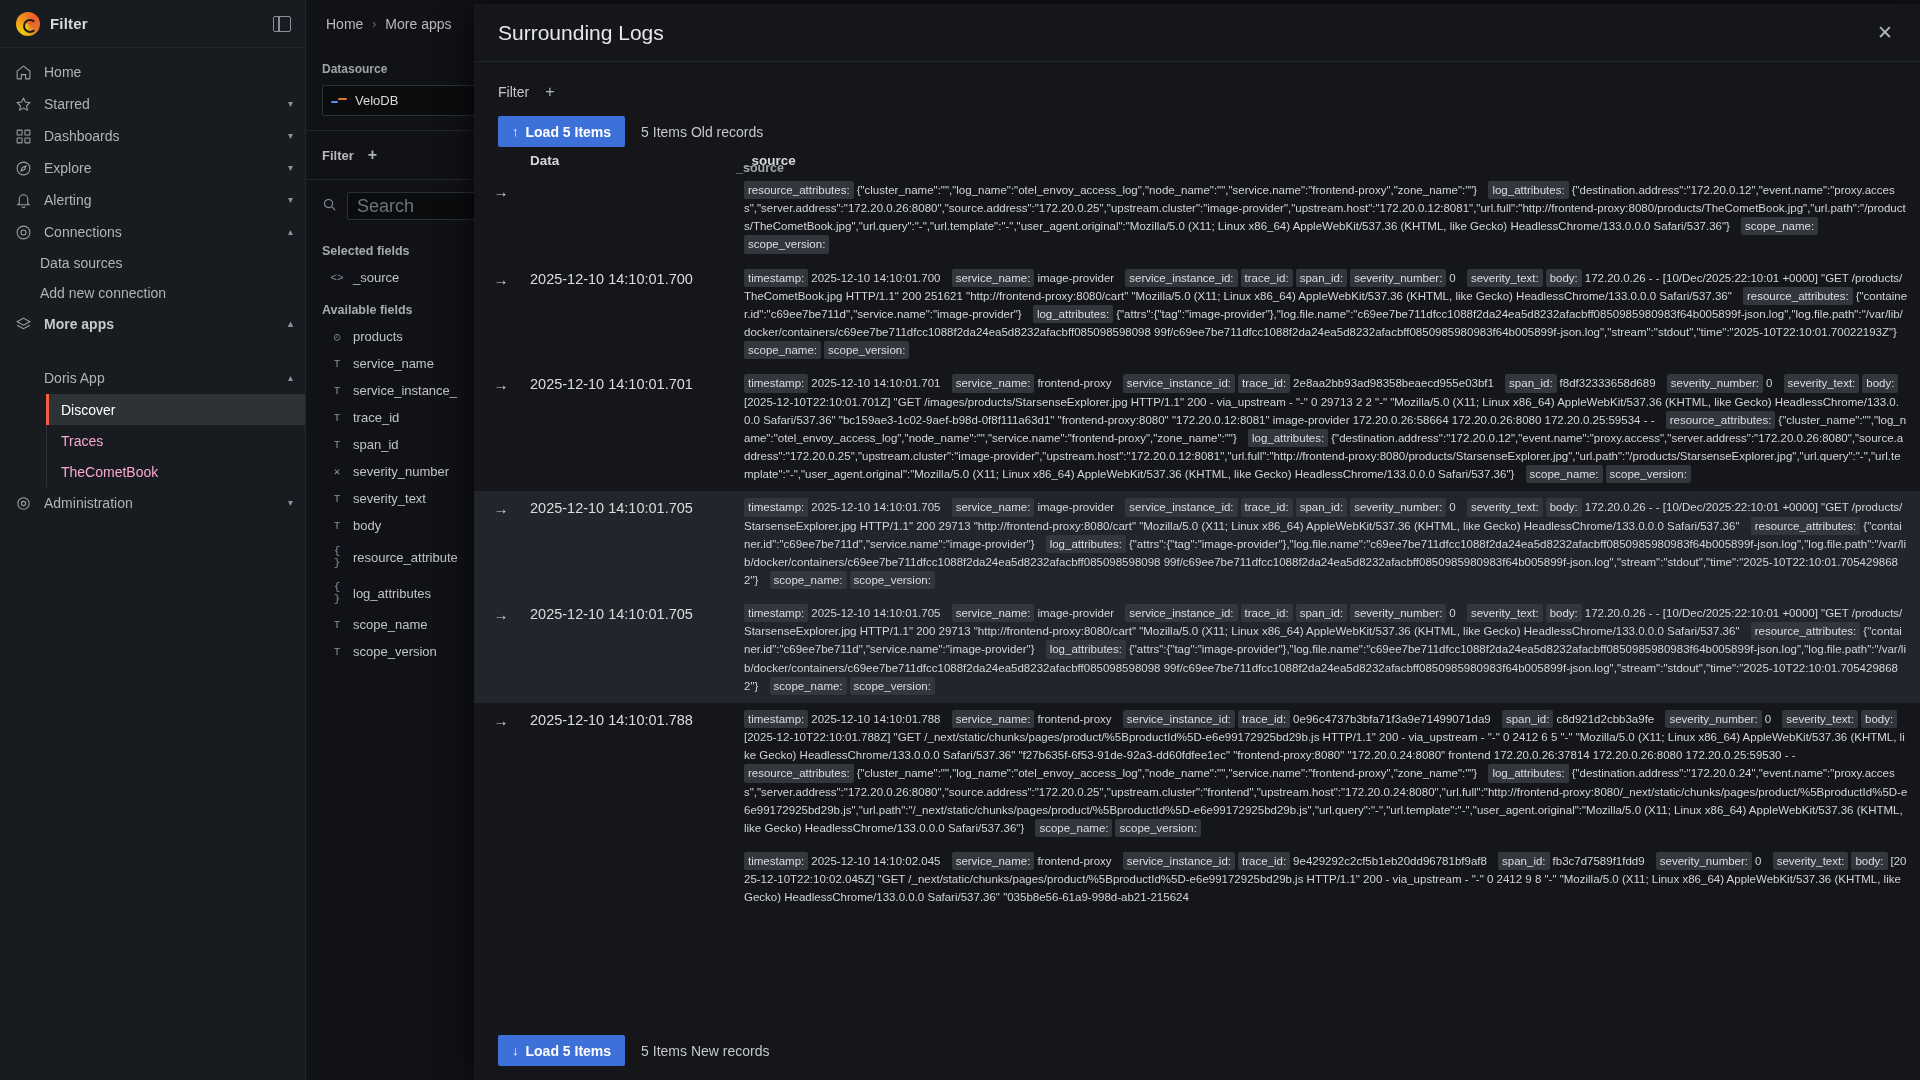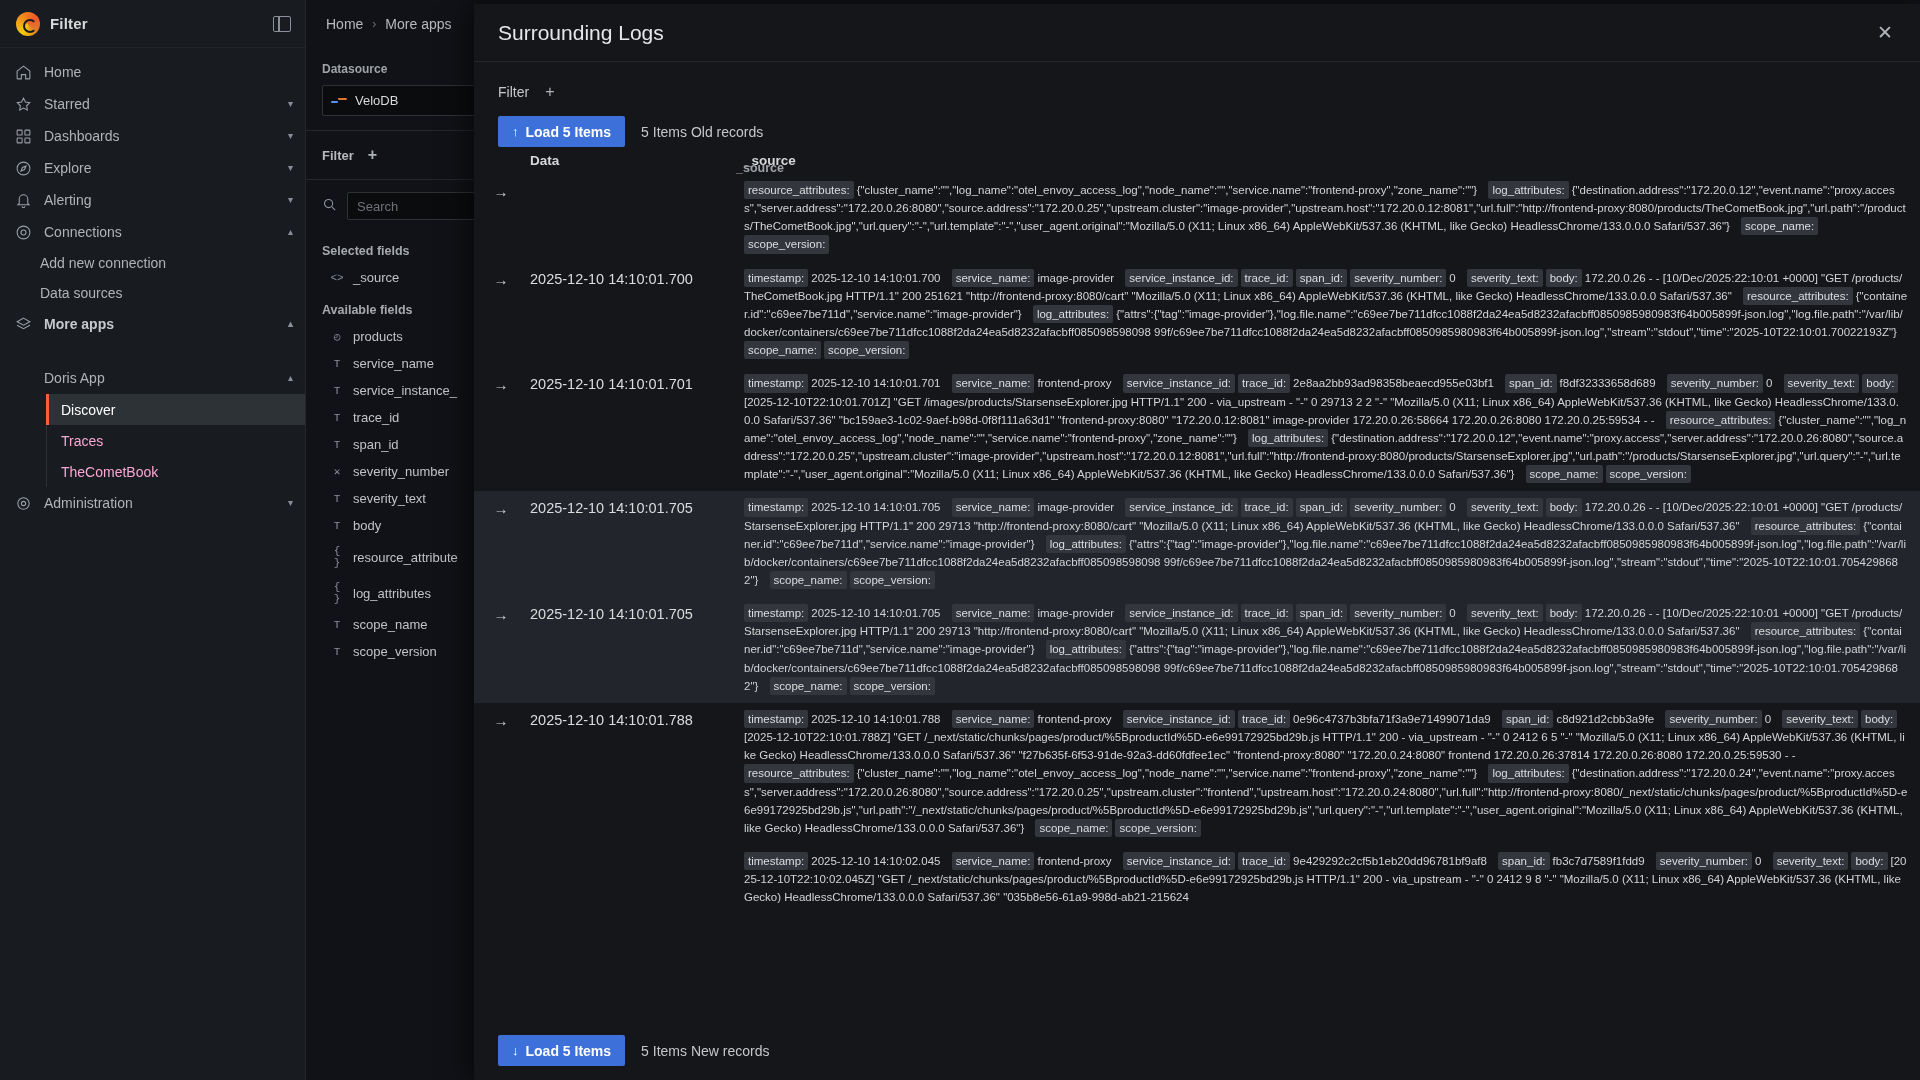--- a/index.html
+++ b/index.html
@@ -72,21 +72,21 @@
   }
   .ds-mini { width: 16px; height: 9px; flex: 0 0 16px; position: relative; }
   .ds-mini::before{content:"";position:absolute;left:0;top:5px;width:7px;height:2px;background:#5794f2;border-radius:1px;}
   .ds-mini::after{content:"";position:absolute;left:7px;top:2px;width:9px;height:2px;background:#e0752d;border-radius:1px;}
   .ds-caret { margin-left: auto; color: #8a8f99; font-size: 10px; }
   .divider { height: 1px; background: #23262b; }
   .filter-row { display: flex; align-items: center; gap: 14px; padding: 16px 16px; font-size: 13px; font-weight: 600; color: #b7b9bd; }
   .plus { color: #b0b3b8; font-size: 16px; line-height: 1; }
   .search-row { display: flex; align-items: center; gap: 10px; padding: 12px 16px; }
   .search-ico svg { width: 15px; height: 15px; stroke: #8a8f99; fill: none; stroke-width: 1.8; }
-  .search-box { flex: 1; height: 28px; border: 1px solid #2c3235; border-radius: 2px; background: #0b0c0e; display: flex; align-items: center; padding: 0 9px; font-size: 13px; color: #6e7278; }
+  .search-box { flex: 1; height: 28px; border: 1px solid #2c3235; border-radius: 2px; background: #0b0c0e; display: flex; align-items: center; padding: 0 9px; font-size: 18px; color: #6e7278; }
   .sec-title { padding: 12px 16px 6px; font-size: 12.5px; font-weight: 600; color: #a6a9ad; }
   .field-row { display: flex; align-items: center; gap: 9px; padding: 6px 16px 6px 24px; font-size: 13px; color: #c0c3c7; cursor: pointer; }
   .f-ico { width: 14px; flex: 0 0 14px; text-align: center; font-size: 11px; color: #8a8f99; font-family: "Liberation Mono", monospace; }
   .right-panel { flex: 1; border-left: 1px solid #23262b; }
 
   
   .modal {
     position: absolute; left: 474px; top: 4px; width: 1446px; height: 1080px;
     background: #14161a; z-index: 50;
     display: flex; flex-direction: column;
@@ -203,22 +203,22 @@
         <div class="nav-item">
           <span class="ni-icon">
               <svg viewBox="0 0 24 24">
                 <circle cx="12" cy="12" r="9"></circle>
                 <circle cx="12" cy="12" r="3.5"></circle>
               </svg>
             </span>
           <span>Connections</span>
           <span class="chev">▴</span>
         </div>
+        <div class="nav-sub">Data sources</div>
         <div class="nav-sub">Add new connection</div>
-        <div class="nav-sub">Data sources</div>
 
         <div class="nav-item bold">
           <span class="ni-icon">
               <svg viewBox="0 0 24 24">
                 <path d="M12 3l9 5-9 5-9-5z"></path>
                 <path d="M3 13l9 5 9-5"></path>
               </svg>
             </span>
           <span>More apps</span>
           <span class="chev">▴</span>

